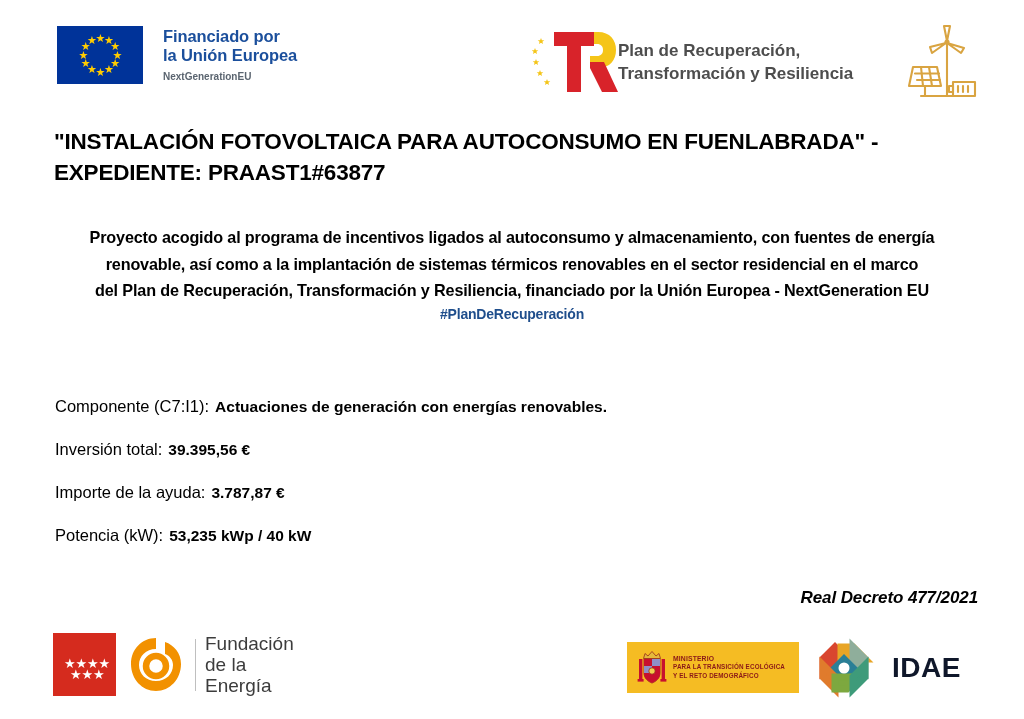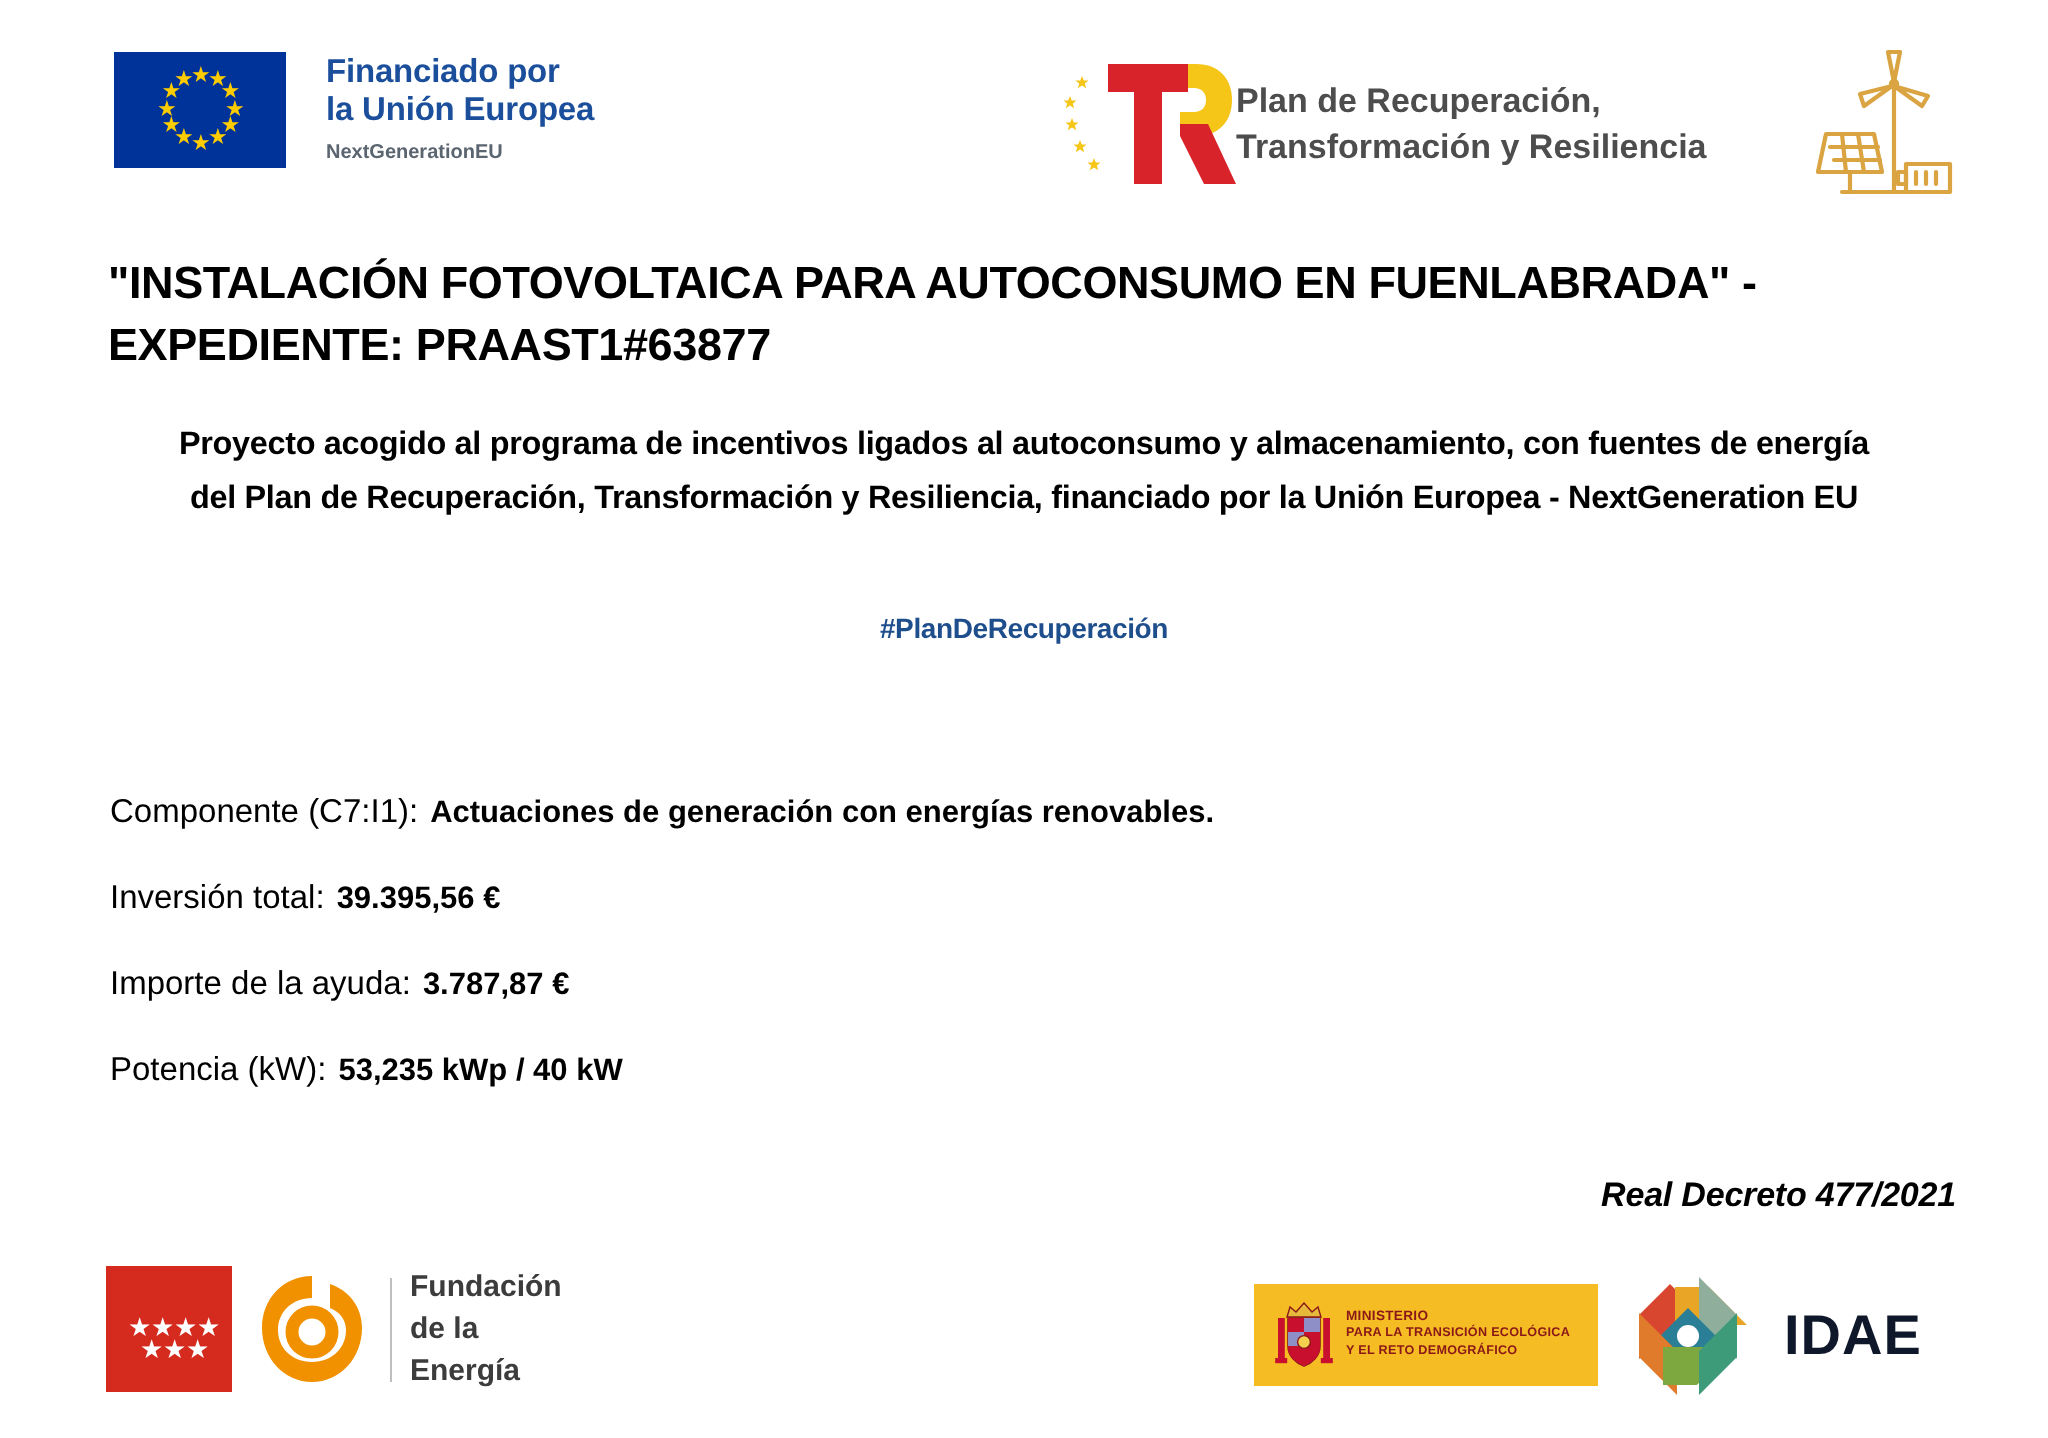--- a/index.html
+++ b/index.html
@@ -109,21 +109,21 @@
     font-size: 22.5px;
     font-weight: bold;
     line-height: 31px;
     letter-spacing: -0.2px;
   }
 
   
   .doc-paragraph {
     position: absolute;
     left: 52px;
-    top: 209px;
+    top: 224px;
     width: 920px;
     text-align: center;
     font-size: 16.2px;
     font-weight: bold;
     line-height: 26.5px;
     letter-spacing: -0.15px;
   }
 
   
   .hashtag {
@@ -210,24 +210,23 @@
   .fund-divider {
     margin-left: 8px;
     width: 1px;
     height: 52px;
     background: #bfbfbf;
     flex: none;
   }
   .fund-text {
     margin-left: 9px;
     color: #3c3c3c;
-    font-size: 15px;
+    font-size: 19px;
     line-height: 21px;
     white-space: nowrap;
-    font-weight: bold;
   }
 
   
   .min-logo {
     position: absolute;
     left: 627px;
     top: 22px;
     width: 172px;
     height: 51px;
     background: #f5bc23;
@@ -349,20 +348,21 @@
   </div>
 </div>
 
 <div class="doc-title">
   <div>"INSTALACIÓN FOTOVOLTAICA PARA AUTOCONSUMO EN FUENLABRADA" -</div>
   <div>EXPEDIENTE: PRAAST1#63877</div>
 </div>
 
 <div class="doc-paragraph">
   <div>Proyecto  acogido al programa de incentivos ligados al autoconsumo y  almacenamiento, con fuentes de energía</div>
+  <div>renovable, así como a la implantación de sistemas térmicos renovables  en el sector residencial en el marco</div>
   <div>del Plan de Recuperación, Transformación y Resiliencia, financiado por la Unión Europea - NextGeneration EU</div>
 </div>
 
 <div class="hashtag">#PlanDeRecuperación</div>
 
 <div class="details">
   <div class="detail-row">
     <span class="detail-label">Componente (C7:I1):</span><span class="detail-value">Actuaciones de generación con energías renovables.</span>
   </div>
   <div class="detail-row">

